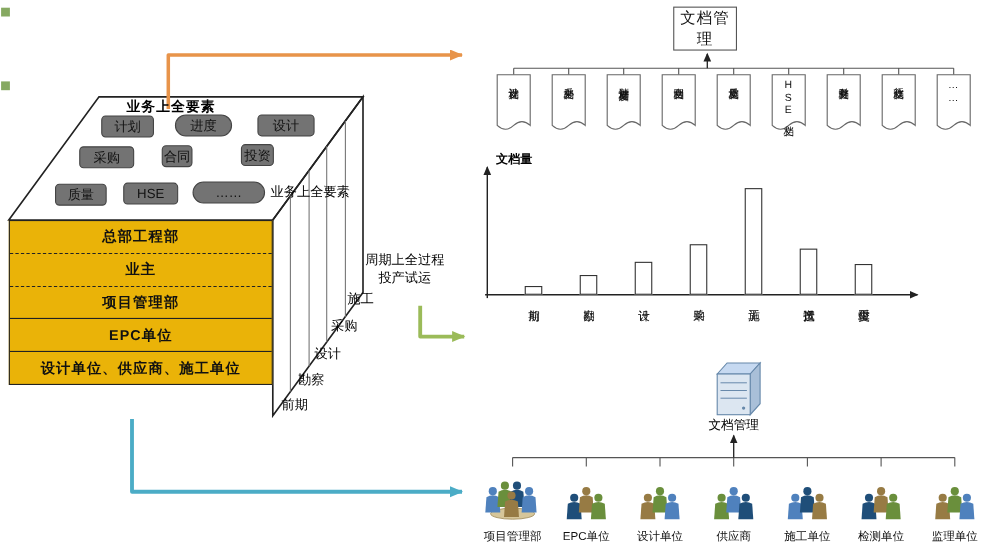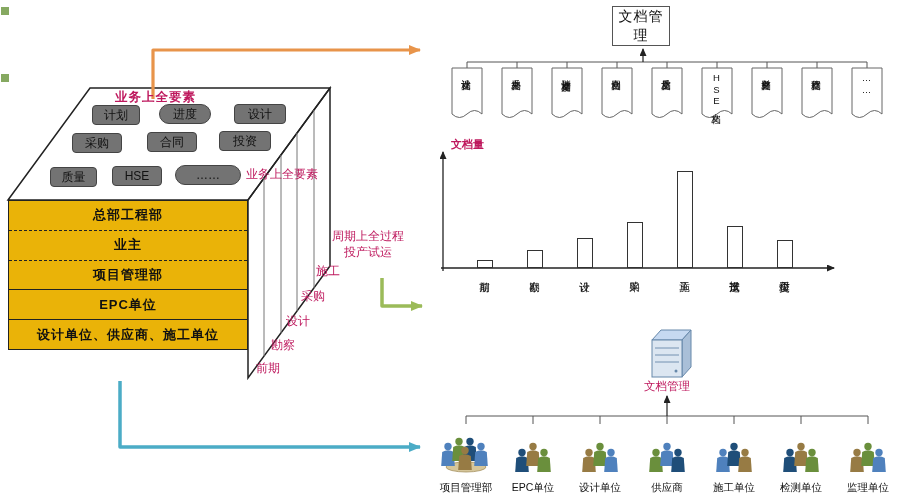--- a/index.html
+++ b/index.html
@@ -1,20 +1,20 @@
 <!DOCTYPE html>
 <html><head>
 <meta charset="utf-8">
 <style>
   *{margin:0;padding:0;box-sizing:border-box;}
   html,body{background:#fff;}
   body{font-family:"Liberation Sans","DejaVu Sans",sans-serif;color:#111;}
   .stage{position:relative;width:900px;height:501px;background:#fff;overflow:hidden;}
   .layer{position:absolute;left:0;top:0;}
-  .lbl{position:absolute;font-size:12px;white-space:nowrap;color:#be185d;}
+  .lbl{position:absolute;font-size:12px;white-space:nowrap;color:#000000;}
   .ebox{position:absolute;height:20px;border:1.2px solid #444;background:#737373;
         display:flex;align-items:center;justify-content:center;font-size:12px;}
   #front-face{position:absolute;left:8px;top:200px;width:240px;height:150px;
         border:1.6px solid #222;display:flex;flex-direction:column;background:#eab308;text-align:right;}
   .row{flex:1;display:flex;align-items:center;justify-content:center;
         font-size:13px;font-weight:700;border-top:1.4px solid #222;letter-spacing:1px;}
   .row:first-child{border-top:none;}
   .row.dashed{border-top-style:dashed;}
   #doc-root{position:absolute;left:612px;top:6px;width:58px;height:40px;border:1.2px solid #555;
         font-size:14px;line-height:19px;text-align:center;background:#fff;letter-spacing:1px;}
@@ -138,22 +138,22 @@
 
   <div id="doc-root">文档管理</div>
 
   <div class="lbl" style="left:451px;top:137px;font-size:11px;font-weight:600">文档量</div>
 
   <div class="lbl" style="left:644px;top:379px;font-size:11.5px">文档管理</div>
 <div class="ebox" style="left: 92px; top: 105px; width: 48px; border-radius: 4px;">计划</div>
     <div class="ebox" style="left: 159px; top: 104px; width: 52px; border-radius: 10px;">进度</div>
     <div class="ebox" style="left: 234px; top: 104px; width: 52px; border-radius: 4px;">设计</div>
     <div class="ebox" style="left: 72px; top: 133px; width: 50px; border-radius: 4px;">采购</div>
-    <div class="ebox" style="left: 147px; top: 132px; width: 50px; border-radius: 4px;">合同</div>
-    <div class="ebox" style="left: 219px; top: 131px; width: 52px; border-radius: 4px;">投资</div>
+    <div class="ebox" style="left: 147px; top: 132px; width: 28px; border-radius: 4px;">合同</div>
+    <div class="ebox" style="left: 219px; top: 131px; width: 30px; border-radius: 4px;">投资</div>
     <div class="ebox" style="left: 50px; top: 167px; width: 47px; border-radius: 4px;">质量</div>
     <div class="ebox" style="left: 112px; top: 166px; width: 50px; border-radius: 4px;">HSE</div>
     <div class="ebox" style="left: 175px; top: 165px; width: 66px; border-radius: 10px;">……</div>
     <div class="lbl" style="left: 316px; top: 263px;">施工</div>
     <div class="lbl" style="left: 301px; top: 288px;">采购</div>
     <div class="lbl" style="left: 286px; top: 313px;">设计</div>
     <div class="lbl" style="left: 271px; top: 337px;">勘察</div>
     <div class="lbl" style="left: 256px; top: 360px;">前期</div>
     <div class="doclabel" style="left: 461px; top: 72px;">设计文档</div>
     <div class="doclabel" style="left: 511px; top: 72px;">采办文档</div>

